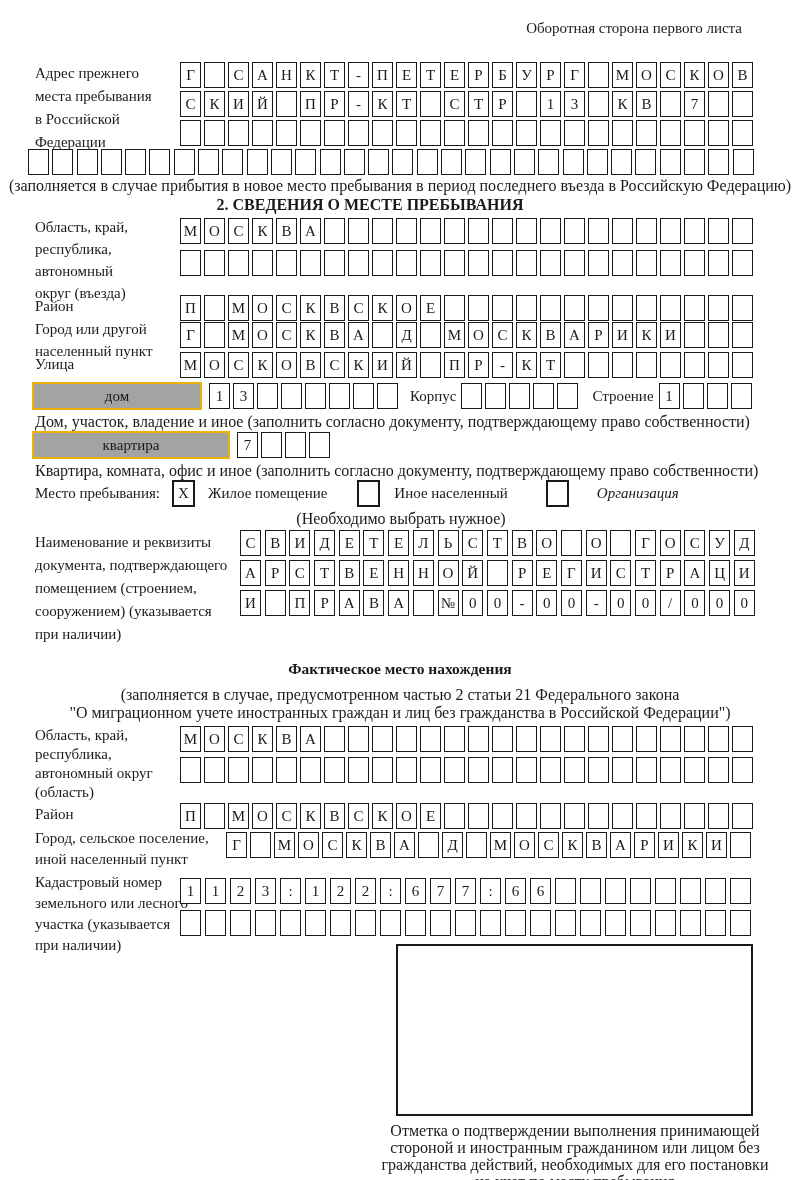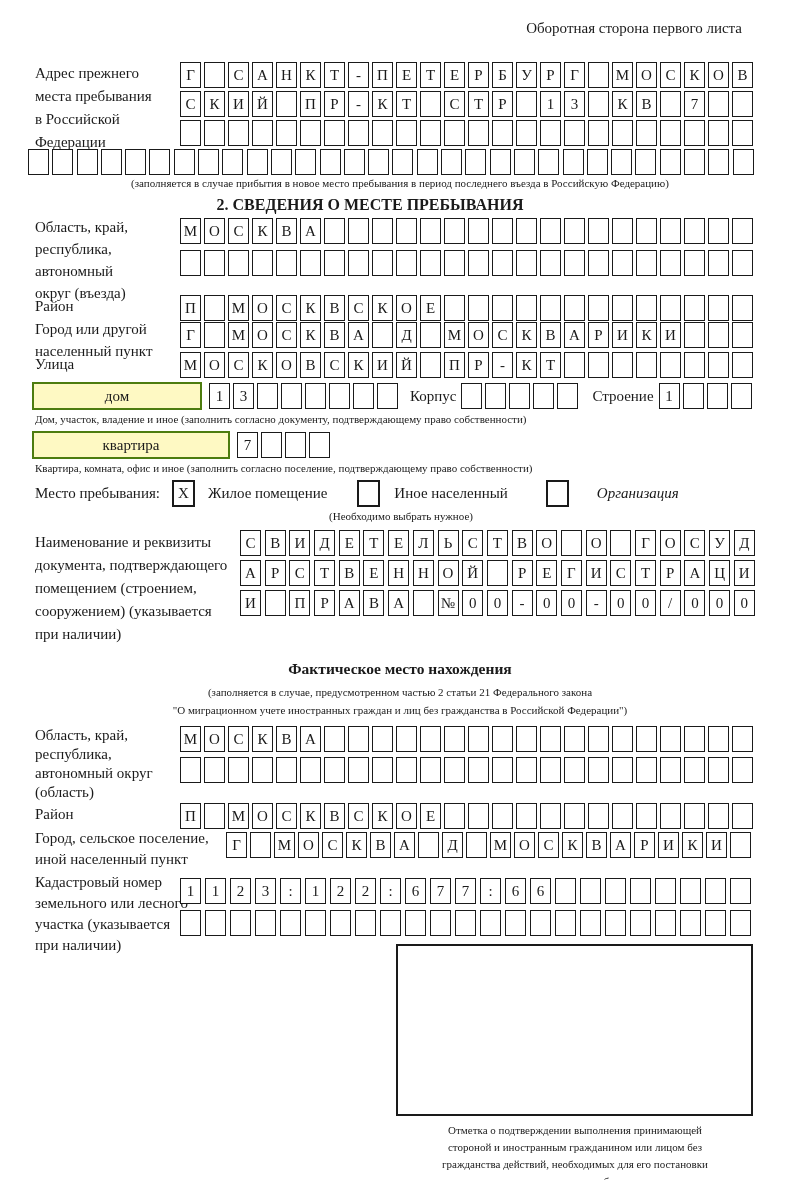--- a/index.html
+++ b/index.html
@@ -17,29 +17,29 @@
     box-sizing:border-box;flex:0 0 21px;width:21px;height:26px;
     border:1.5px solid #1a1a1a;background:#fff;
     display:flex;align-items:center;justify-content:center;
     font-size:15px;line-height:1;
   }
   .lbl{line-height:22px;}
   .lbl19{line-height:19px;}
   .lbl21{line-height:21px;}
   .lbl23{line-height:23px;}
   .widebox{
-    box-sizing:border-box;border:2px solid #4d7c0f;height:28px;background:#fef9c3;
+    box-sizing:border-box;border:2px solid #eab308;height:28px;background:#a3a3a3;
     display:flex;align-items:center;justify-content:center;
   }
   .chk{
     box-sizing:border-box;width:23px;height:27px;border:2px solid #1a1a1a;background:#fff;
     display:flex;align-items:center;justify-content:center;font-size:15px;flex:none;
   }
   .center{text-align:center;}
-  .small{font-size:11px;}
+  .small{font-size:16px;}
   .bold{font-weight:bold;}
   .flexrow{display:flex;align-items:center;}
   .markbox{
     box-sizing:border-box;border:2px solid #1a1a1a;background:#fff;
   }
 </style>
 </head>
 <body>
 
 <div class="abs" style="top:20px;right:58px;">Оборотная сторона первого листа</div>
@@ -342,21 +342,21 @@
 
 <div class="abs flexrow" style="left:32px;top:431px;">
   <div class="widebox" style="width:198px;">квартира</div>
   <div class="grid" style="margin-left:7px;">
       <span class="cell">7</span>
       <span class="cell"></span>
       <span class="cell"></span>
       <span class="cell"></span>
     </div>
 </div>
-<div class="abs small" style="left:35px;top:462px;width:760px;">Квартира, комната, офис и иное (заполнить согласно поселение, подтверждающему право собственности)</div>
+<div class="abs small" style="left:35px;top:462px;width:760px;">Квартира, комната, офис и иное (заполнить согласно документу, подтверждающему право собственности)</div>
 
 <div class="abs flexrow" style="left:35px;top:480px;">
   <div>Место пребывания:</div>
   <div class="chk" style="margin-left:12px;">X</div>
   <div style="margin-left:13px;">Жилое помещение</div>
   <div class="chk" style="margin-left:30px;"></div>
   <div style="margin-left:14px;">Иное населенный</div>
   <div class="chk" style="margin-left:38px;"></div>
   <div style="margin-left:28px;font-style:italic;">Организация</div>
 </div>

